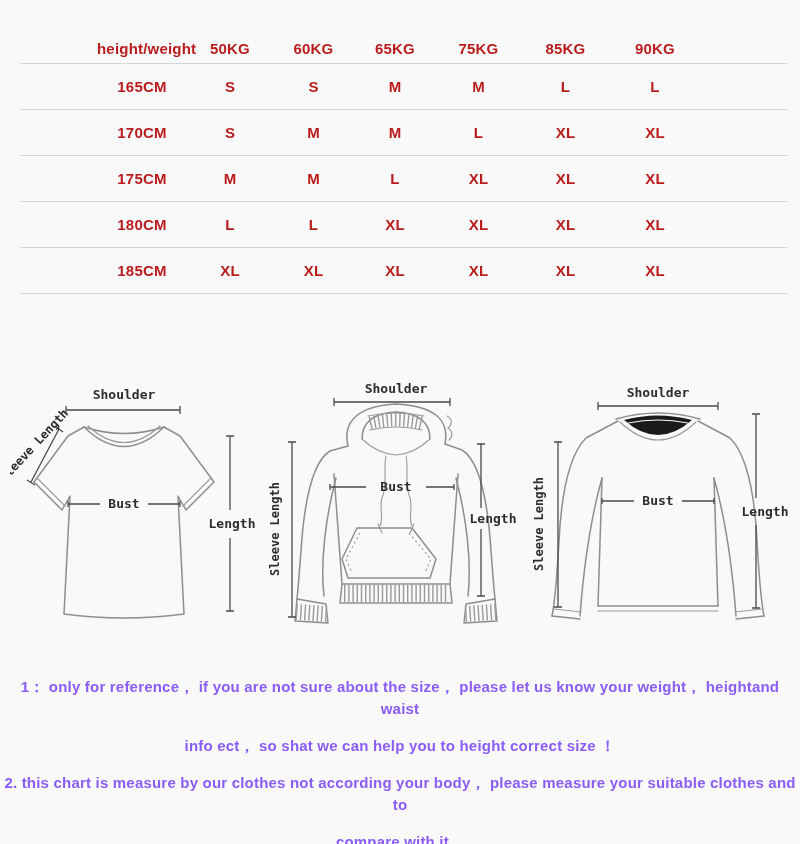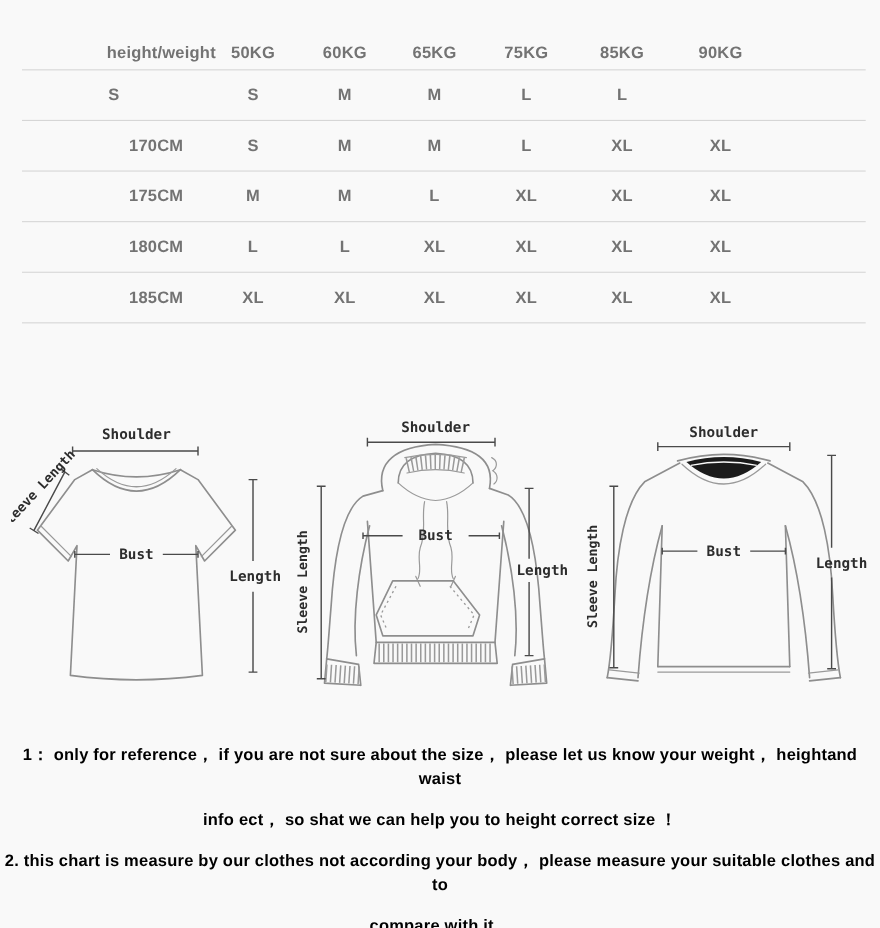--- a/index.html
+++ b/index.html
@@ -14,59 +14,60 @@
   .t-row{
     display:grid;
     grid-template-columns:167px 86px 81px 82px 85px 89px 90px 1fr;
     align-items:center;
     height:45px;
     border-bottom:1px solid #d6d6d6;
   }
   .t-row.head{height:30px;}
   .cell{
     text-align:center;
-    font-size:15px;font-weight:700;color:#737373;
+    font-size:15px;font-weight:700;color:#b91c1c;
     letter-spacing:.2px;
   }
   .cell.first{padding-left:77px;}
   
   .diagrams{position:relative;height:290px;margin-top:72px;text-decoration:underline;}
   .diagrams svg{position:absolute;top:0;}
   #d-tshirt{left:10px;}
   #d-hoodie{left:268px;}
   #d-longsleeve{left:528px;}
   .g{fill:none;stroke:#8e8e8e;stroke-width:1.5;stroke-linecap:round;stroke-linejoin:round;}
   .gthin{fill:none;stroke:#9a9a9a;stroke-width:1.1;stroke-linecap:round;}
   .mline{fill:none;stroke:#4a4a4a;stroke-width:1.3;}
   .dlabel{font:600 13px "DejaVu Sans Mono",monospace;fill:#2d2d2d;}
   .dlabel.small{font-size:12px;}
   .rib{fill:none;stroke:#9a9a9a;stroke-dasharray:1.4,2.8;}
   .stitch{fill:none;stroke:#9a9a9a;stroke-width:1.2;stroke-dasharray:2,3;}
   
   .notes{margin-top:20px;text-align:center;}
   .notes p{
     margin:0 0 15px;line-height:22px;
-    font-size:15px;font-weight:600;color:#000000;letter-spacing:.2px;
+    font-size:15px;font-weight:600;color:#8b5cf6;letter-spacing:.2px;
   }
 </style>
 </head>
 <body>
 
 <div class="table-wrap">
   <div class="t-row head">
     <div class="cell first">height/weight</div>
     <div class="cell">50KG</div>
     <div class="cell">60KG</div>
     <div class="cell">65KG</div>
     <div class="cell">75KG</div>
     <div class="cell">85KG</div>
     <div class="cell">90KG</div>
   </div>
 
   <div class="t-row">
+    <div class="cell first">165CM</div>
     <div class="cell">S</div>
     <div class="cell">S</div>
     <div class="cell">M</div>
     <div class="cell">M</div>
     <div class="cell">L</div>
     <div class="cell">L</div>
   </div>
 
   <div class="t-row">
     <div class="cell first">170CM</div>

